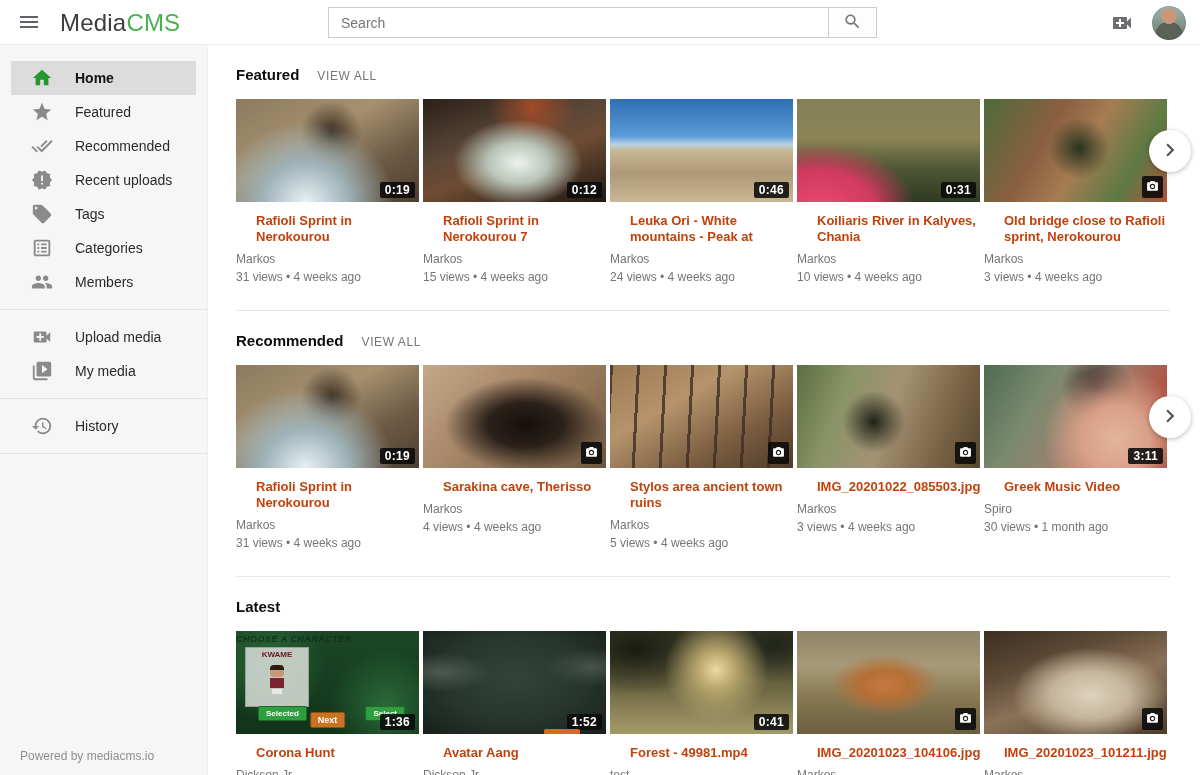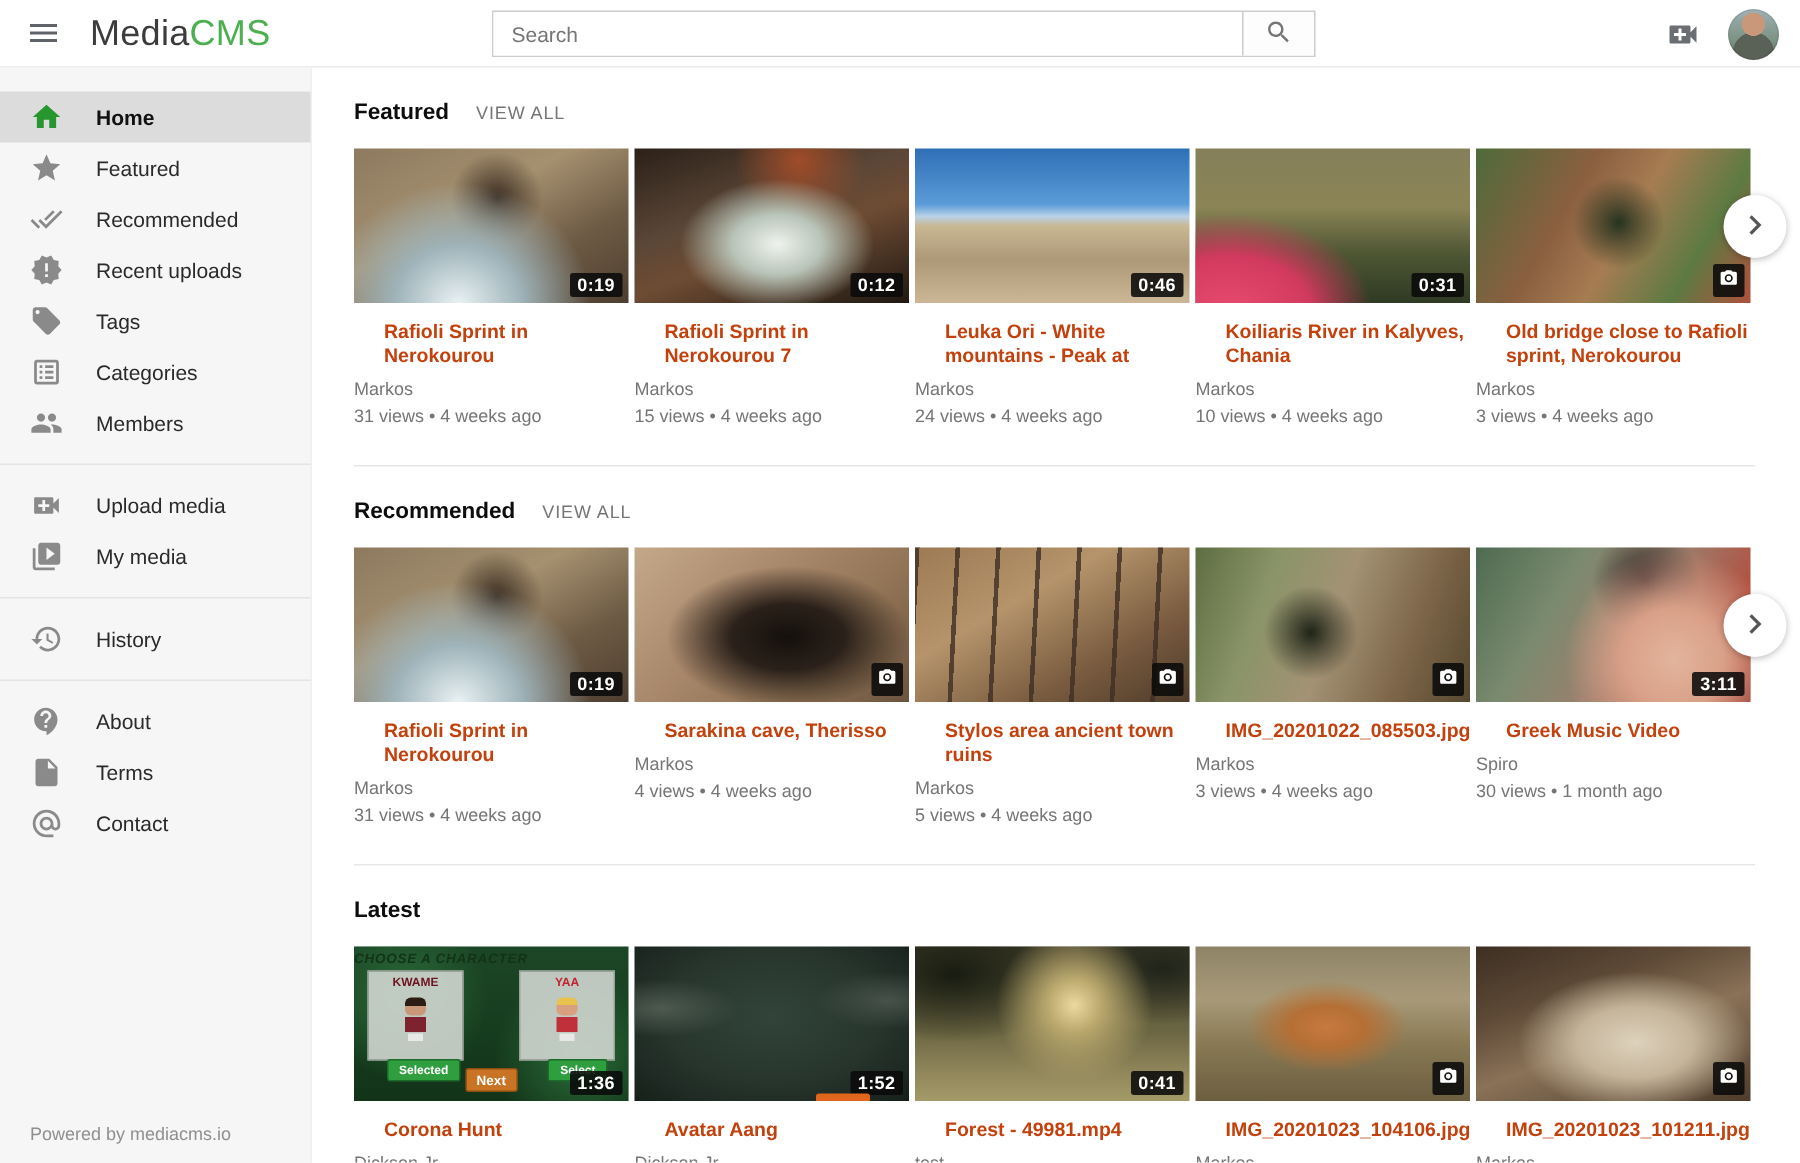--- a/index.html
+++ b/index.html
@@ -28,21 +28,21 @@
   .avatar { width:34px; height:34px; border-radius:50%; cursor:pointer; overflow:hidden;
     background:
       radial-gradient(circle at 50% 30%, #c9987b 0 26%, rgba(0,0,0,0) 27%),
       radial-gradient(circle at 50% 86%, #5a6257 0 40%, rgba(0,0,0,0) 41%),
       linear-gradient(180deg,#9fb0b4 0%, #7d9384 60%, #5f7060 100%);
     box-shadow: inset 0 0 0 1px rgba(0,0,0,.08); }
 
   
   .sidebar { position:fixed; left:0; top:45px; bottom:0; width:208px; background:#f6f6f6;
     border-right:1px solid #efefef; z-index:40; padding-top:10px; }
-  .side-group { padding:6px 0; }
+  .side-group { padding:6px 11px; }
   .side-divider { height:1px; background:#e4e4e4; margin:4px 0; }
   .side-item { display:flex; align-items:center; height:34px; padding-left:20px; gap:22px;
     cursor:pointer; }
   .side-item.active { background:#dcdcdc; }
   .side-item .ico { width:22px; height:22px; color:#8a8a8a; flex:0 0 22px; }
   .side-item.active .ico { color:#27962e; }
   .side-item .lbl { font-size:14px; color:#2a2a2a; }
   .side-item.active .lbl { font-weight:bold; color:#111; }
   .side-footer { position:absolute; left:20px; bottom:12px; font-size:12px; color:#8f8f8f; }
 
@@ -197,42 +197,20 @@
       <div class="side-group">
   <div class="side-item">
     <span class="ico"><svg viewBox="0 0 24 24" width="22" height="22">
               <path fill="currentColor" d="M13 3c-4.97 0-9 4.03-9 9H1l3.89 3.89.07.14L9 12H6c0-3.87 3.13-7 7-7s7 3.13 7 7-3.13 7-7 7c-1.93 0-3.68-.79-4.94-2.06l-1.42 1.42C8.27 19.99 10.51 21 13 21c4.97 0 9-4.03 9-9s-4.03-9-9-9zm-1 5v5l4.28 2.54.72-1.21-3.5-2.08V8H12z"></path>
             </svg></span>
     <span class="lbl">History</span>
   </div>
 
 </div>
       <div class="side-divider"></div>
-      <div class="side-group">
-  <div class="side-item">
-    <span class="ico"><svg viewBox="0 0 24 24" width="22" height="22">
-              <path fill="currentColor" d="M11.5 2C6.81 2 3 5.81 3 10.5S6.81 19 11.5 19h.5v3c4.86-2.34 8-7 8-11.5C20 5.81 16.19 2 11.5 2zm1 14.5h-2v-2h2v2zm0-3.5h-2c0-3.25 3-3 3-5 0-1.1-.9-2-2-2s-2 .9-2 2h-2c0-2.21 1.79-4 4-4s4 1.79 4 4c0 2.5-3 2.75-3 5z"></path>
-            </svg></span>
-    <span class="lbl">About</span>
-  </div>
-
-  <div class="side-item">
-    <span class="ico"><svg viewBox="0 0 24 24" width="22" height="22">
-              <path fill="currentColor" d="M6 2c-1.1 0-1.99.9-1.99 2L4 20c0 1.1.89 2 1.99 2H18c1.1 0 2-.9 2-2V8l-6-6H6zm7 7V3.5L18.5 9H13z"></path>
-            </svg></span>
-    <span class="lbl">Terms</span>
-  </div>
-
-  <div class="side-item">
-    <span class="ico"><svg viewBox="0 0 24 24" width="22" height="22">
-              <path fill="currentColor" d="M12 2C6.48 2 2 6.48 2 12s4.48 10 10 10h5v-2h-5c-4.34 0-8-3.66-8-8s3.66-8 8-8 8 3.66 8 8v1.43c0 .79-.71 1.57-1.5 1.57s-1.5-.78-1.5-1.57V12c0-2.76-2.24-5-5-5s-5 2.24-5 5 2.24 5 5 5c1.38 0 2.64-.56 3.54-1.47.65.89 1.77 1.47 2.96 1.47 1.97 0 3.5-1.6 3.5-3.57V12c0-5.52-4.48-10-10-10zm0 13c-1.66 0-3-1.34-3-3s1.34-3 3-3 3 1.34 3 3-1.34 3-3 3z"></path>
-            </svg></span>
-    <span class="lbl">Contact</span>
-  </div>
-</div>
     </div>
   <div class="side-footer">Powered by mediacms.io</div>
 </nav>
 
 <main class="main">
   <div id="sections">
   <section class="section">
     <div class="sec-head">
       <span class="sec-title">Featured</span>
       <a class="view-all">VIEW ALL</a>
@@ -412,28 +390,20 @@
               <div class="game">
                 <div class="game-h">CHOOSE A CHARACTER</div>
                 <div class="char-box lft">
                   <div class="char-name lft">KWAME</div>
                   <div class="figy">
                     <div class="head" style="background:linear-gradient(180deg,#2b1d14 45%,#c89878 45%)"></div>
                     <div class="body" style="background:#7e2230"></div>
                     <div class="legs"></div>
                   </div>
                 </div>
-                <div class="char-box rgt">
-                  <div class="char-name rgt">YAA</div>
-                  <div class="figy">
-                    <div class="head" style="background:linear-gradient(180deg,#e8c24e 40%,#d8a07e 40%)"></div>
-                    <div class="body" style="background:#c0303a"></div>
-                    <div class="legs"></div>
-                  </div>
-                </div>
                 <span class="g-btn g-sel g-left">Selected</span>
                 <span class="g-btn g-next">Next</span>
                 <span class="g-btn g-sel g-right">Select</span>
               </div>
       <span class="dur">1:36</span>
 
     </div>
     <div class="c-meta">
       <div class="c-title">Corona Hunt</div>
       <div class="c-author">Dickson Jr.</div>

